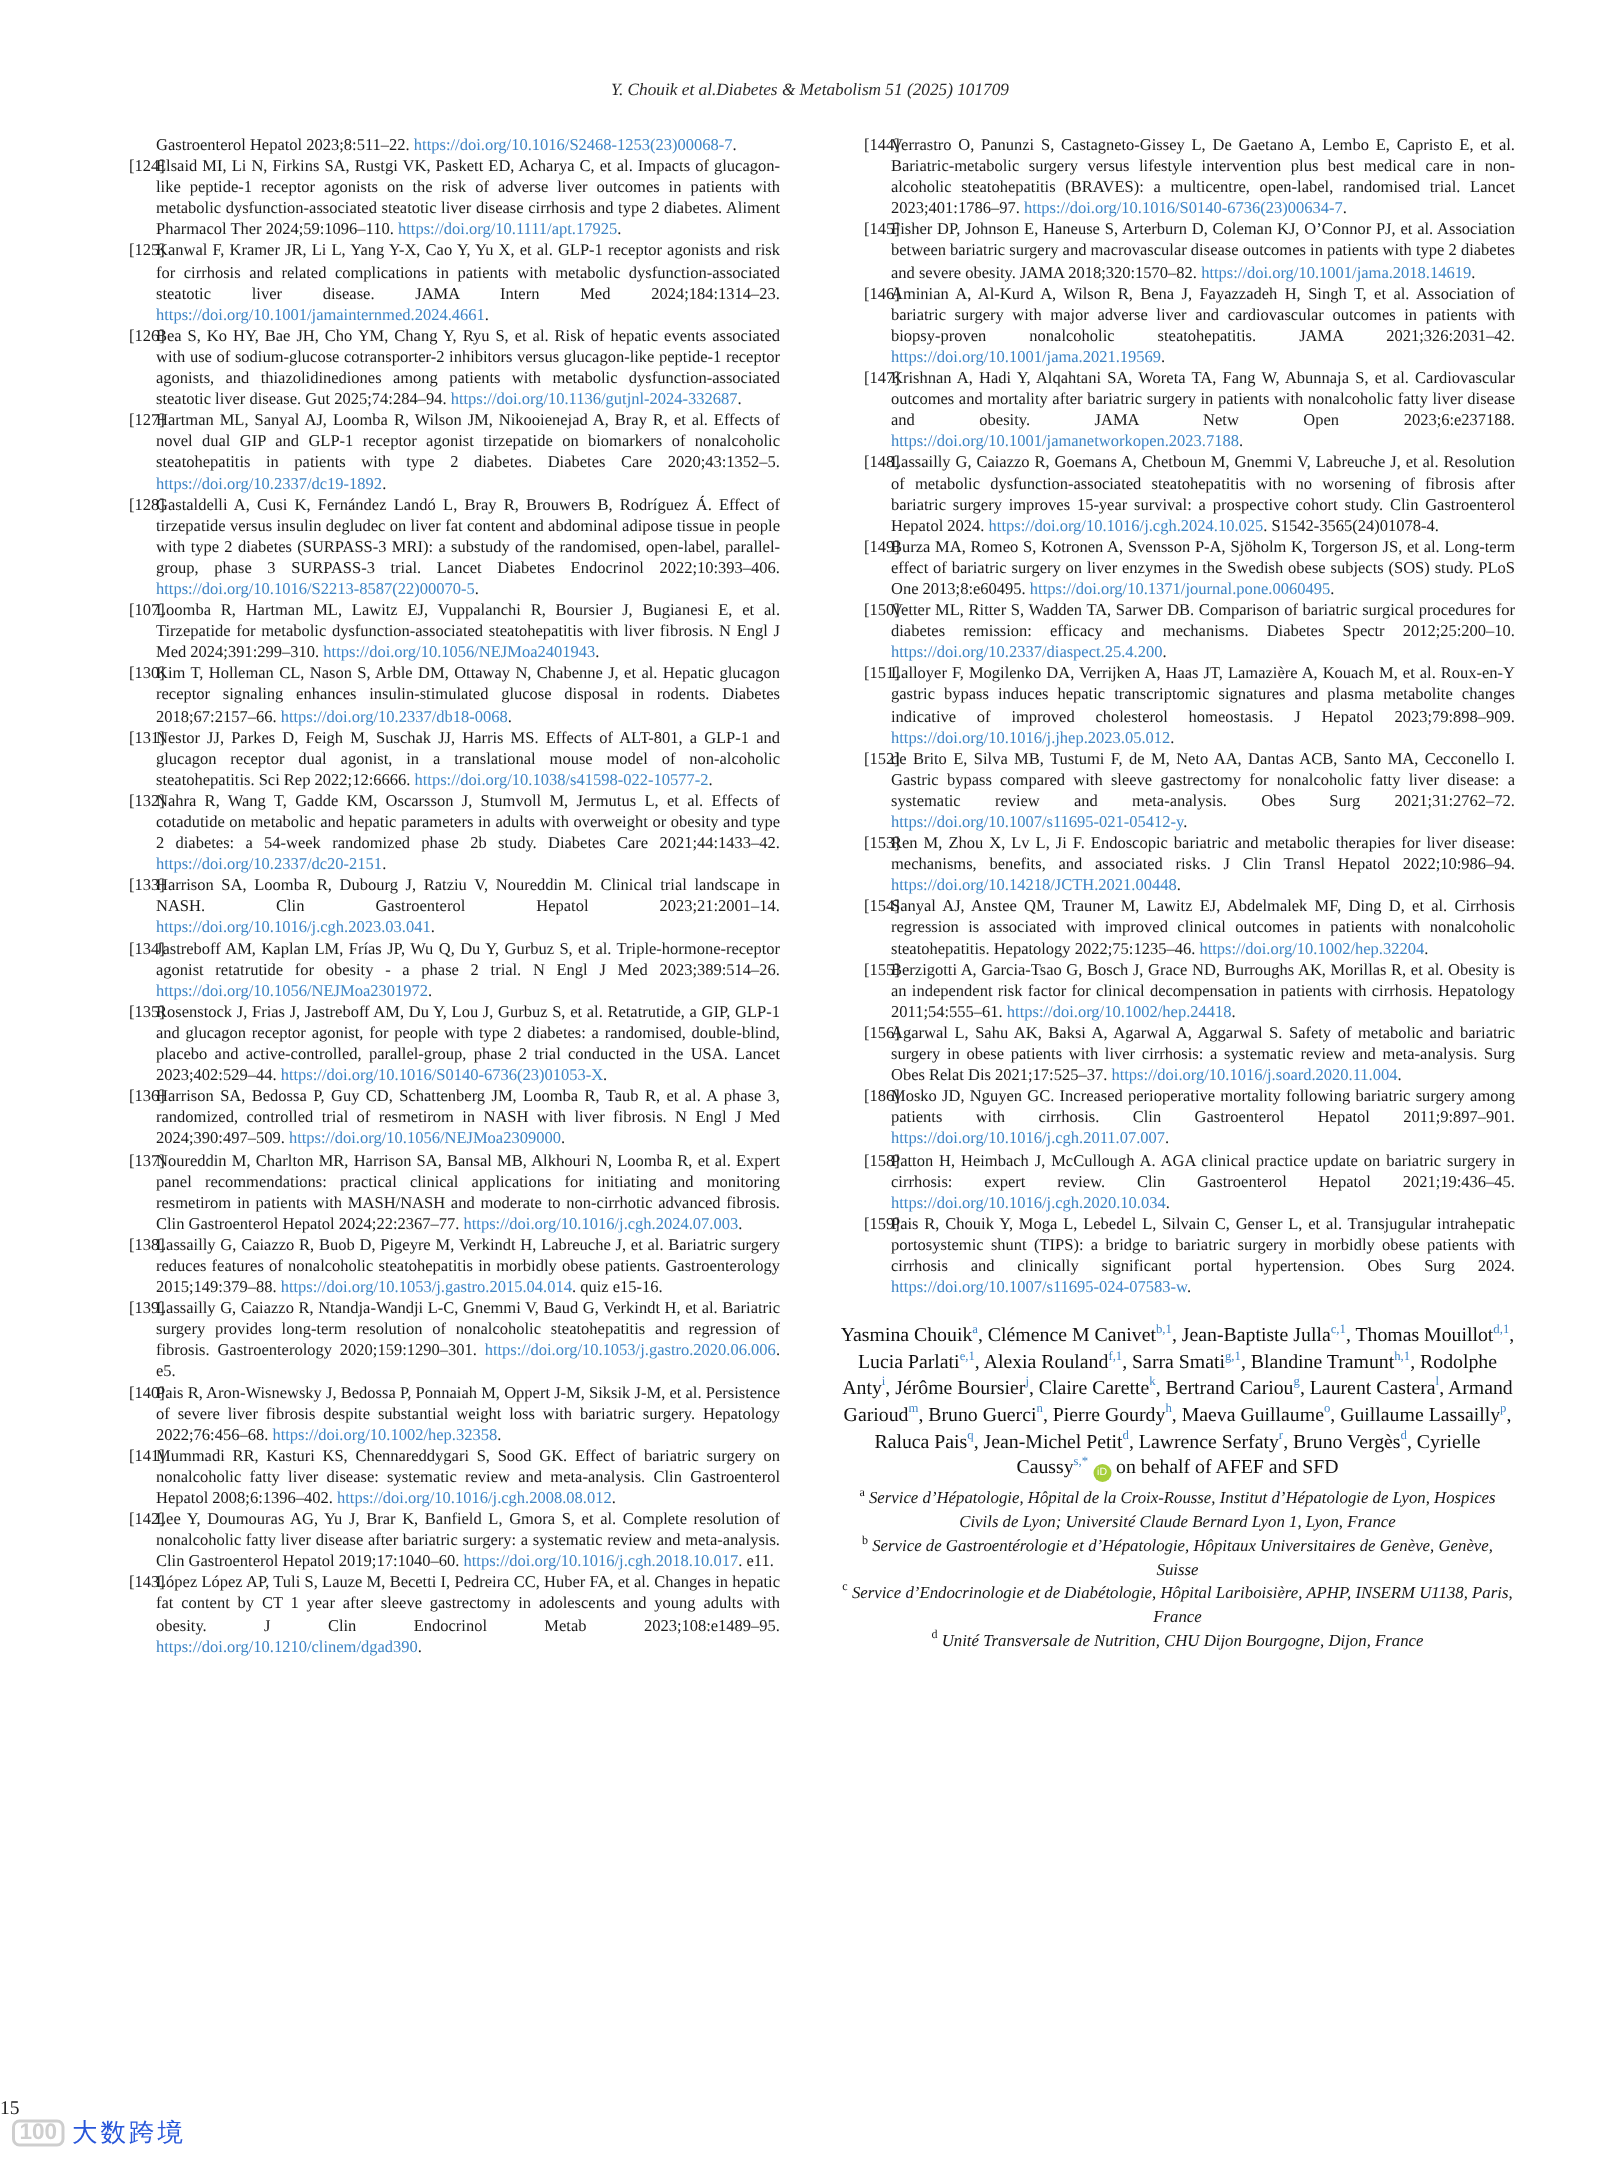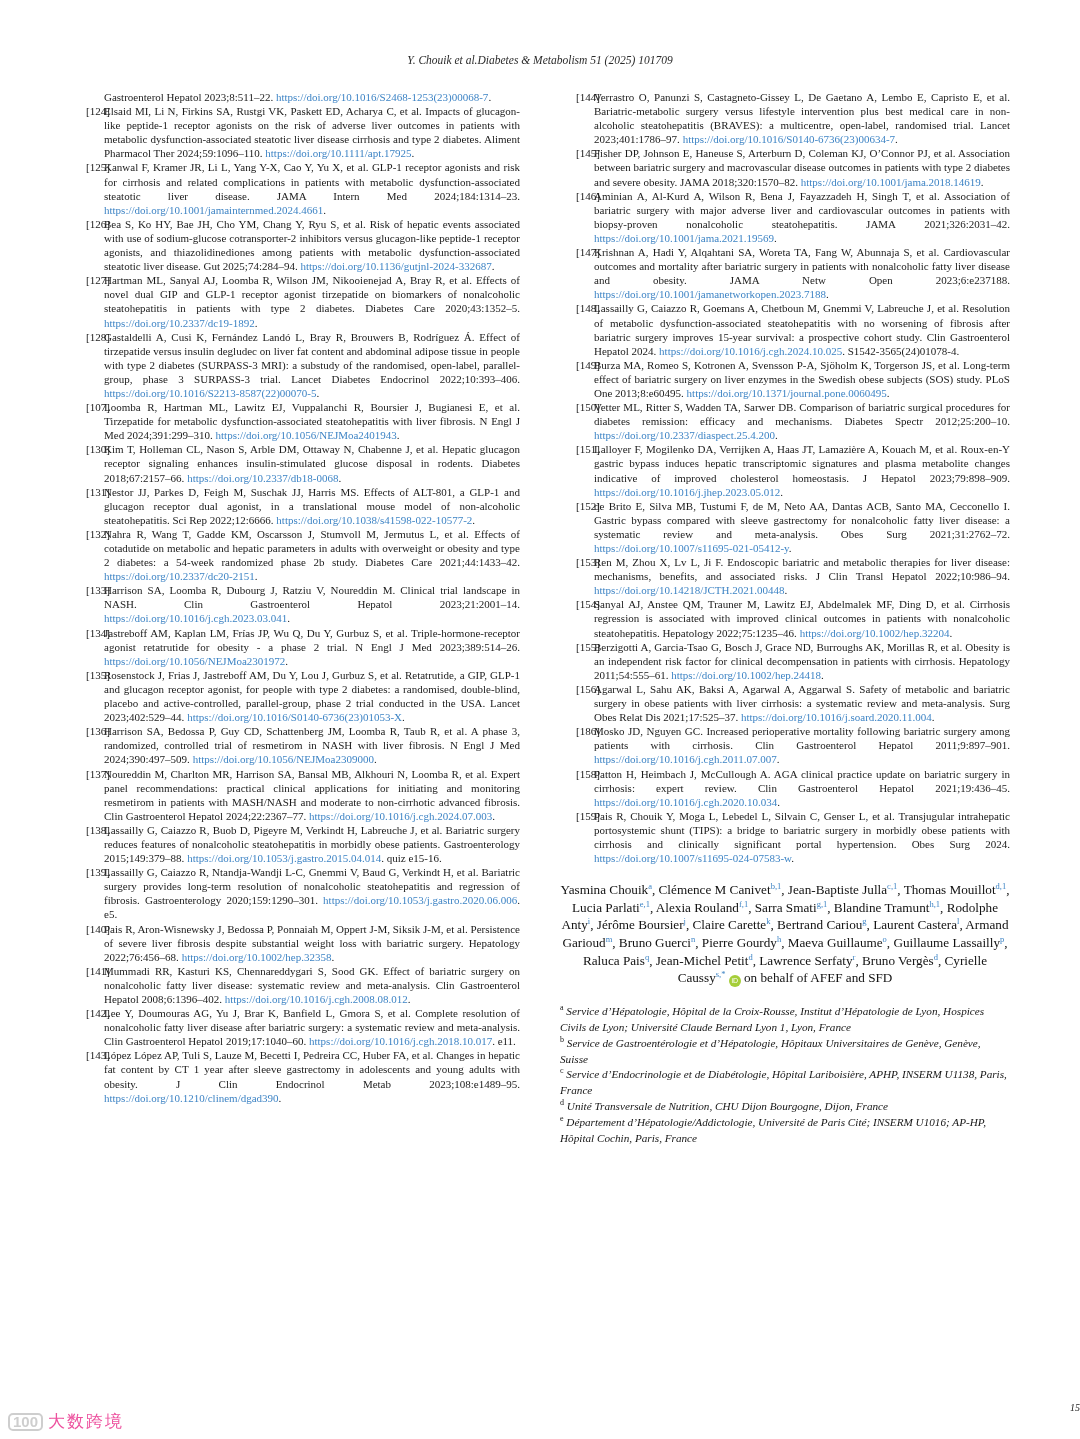--- a/index.html
+++ b/index.html
@@ -40,48 +40,48 @@
   .orcid {
     display: inline-block; width: 12px; height: 12px; border-radius: 50%;
     background: var(--orcid, #a6ce39); color: #fff;
     font-size: 7px; line-height: 12px; text-align: center;
     font-family: "Liberation Sans", sans-serif;
     vertical-align: -1px;
   }
 
   
   .affils {
-    margin-top: 17px;
+    margin-top: 4px;
     font-style: italic;
     font-size: 11.2px; line-height: 15.8px;
-    text-align: left;
+    text-align: center;
     color: #161616;
   }
   .affil sup { font-size: 8px; font-style: normal; line-height: 0; }
 
   
   .pagenum {
     position: absolute; left: 0; right: 0; bottom: 26px;
-    text-align: right; font-size: 10px; color: #222; font-style: italic;
+    text-align: left; font-size: 13px; color: #222;
   }
 
   
   .watermark {
     position: absolute; left: 8px; bottom: 6px;
     display: flex; align-items: center; gap: 5px;
     color: #c9c9c9; opacity: 0.95;
     font-family: "Liberation Sans", sans-serif;
   }
   .wm-icon {
     display: inline-block;
     border: 2px solid #cccccc; border-radius: 5px;
     color: #cccccc; font-size: 15px; font-weight: bold;
     padding: 2px 3px; line-height: 10px;
   }
-  .wm-text { font-size: 17px; letter-spacing: 2px; color: #ec4899; }
+  .wm-text { font-size: 17px; letter-spacing: 2px; color: #1d4ed8; }
 </style>
 </head>
 <body style="--link: #3e84c5; --orcid: #a6ce39;">
 
 <div class="page">
 
   <div class="runhead">
     <span>Y. Chouik et al.</span>
     <span>Diabetes &amp; Metabolism 51 (2025) 101709</span>
   </div>
@@ -128,21 +128,20 @@
           <div class="ref"><span class="label">[186]</span>Mosko JD, Nguyen GC. Increased perioperative mortality following bariatric surgery among patients with cirrhosis. Clin Gastroenterol Hepatol 2011;9:897–901. <a class="doi">https://doi.org/10.1016/j.cgh.2011.07.007</a>.</div>
           <div class="ref"><span class="label">[158]</span>Patton H, Heimbach J, McCullough A. AGA clinical practice update on bariatric surgery in cirrhosis: expert review. Clin Gastroenterol Hepatol 2021;19:436–45. <a class="doi">https://doi.org/10.1016/j.cgh.2020.10.034</a>.</div>
           <div class="ref"><span class="label">[159]</span>Pais R, Chouik Y, Moga L, Lebedel L, Silvain C, Genser L, et al. Transjugular intrahepatic portosystemic shunt (TIPS): a bridge to bariatric surgery in morbidly obese patients with cirrhosis and clinically significant portal hypertension. Obes Surg 2024. <a class="doi">https://doi.org/10.1007/s11695-024-07583-w</a>.</div>
         </div>
       <div class="authors" id="authors-block"><span>Yasmina Chouik</span><sup>a</sup>, <span>Clémence M Canivet</span><sup>b,1</sup>, <span>Jean-Baptiste Julla</span><sup>c,1</sup>, <span>Thomas Mouillot</span><sup>d,1</sup>, <span>Lucia Parlati</span><sup>e,1</sup>, <span>Alexia Rouland</span><sup>f,1</sup>, <span>Sarra Smati</span><sup>g,1</sup>, <span>Blandine Tramunt</span><sup>h,1</sup>, <span>Rodolphe Anty</span><sup>i</sup>, <span>Jérôme Boursier</span><sup>j</sup>, <span>Claire Carette</span><sup>k</sup>, <span>Bertrand Cariou</span><sup>g</sup>, <span>Laurent Castera</span><sup>l</sup>, <span>Armand Garioud</span><sup>m</sup>, <span>Bruno Guerci</span><sup>n</sup>, <span>Pierre Gourdy</span><sup>h</sup>, <span>Maeva Guillaume</span><sup>o</sup>, <span>Guillaume Lassailly</span><sup>p</sup>, <span>Raluca Pais</span><sup>q</sup>, <span>Jean-Michel Petit</span><sup>d</sup>, <span>Lawrence Serfaty</span><sup>r</sup>, <span>Bruno Vergès</span><sup>d</sup>, <span>Cyrielle Caussy</span><sup>s,*</sup> <span class="orcid">iD</span> on behalf of AFEF and SFD</div>
       <div class="affils" id="affils-block">
           <div class="affil"><sup>a</sup> Service d’Hépatologie, Hôpital de la Croix-Rousse, Institut d’Hépatologie de Lyon, Hospices Civils de Lyon; Université Claude Bernard Lyon 1, Lyon, France</div>
           <div class="affil"><sup>b</sup> Service de Gastroentérologie et d’Hépatologie, Hôpitaux Universitaires de Genève, Genève, Suisse</div>
           <div class="affil"><sup>c</sup> Service d’Endocrinologie et de Diabétologie, Hôpital Lariboisière, APHP, INSERM U1138, Paris, France</div>
           <div class="affil"><sup>d</sup> Unité Transversale de Nutrition, CHU Dijon Bourgogne, Dijon, France</div>
-          <div class="affil"><sup>e</sup> Département d’Hépatologie/Addictologie, Université de Paris Cité; INSERM U1016; AP-HP, Hôpital Cochin, Paris, France</div>
         </div>
     </div>
   </div>
 
 </div>
 
 <div class="pagenum">15</div>
 
 <div class="watermark">
   <span class="wm-icon">100</span>

